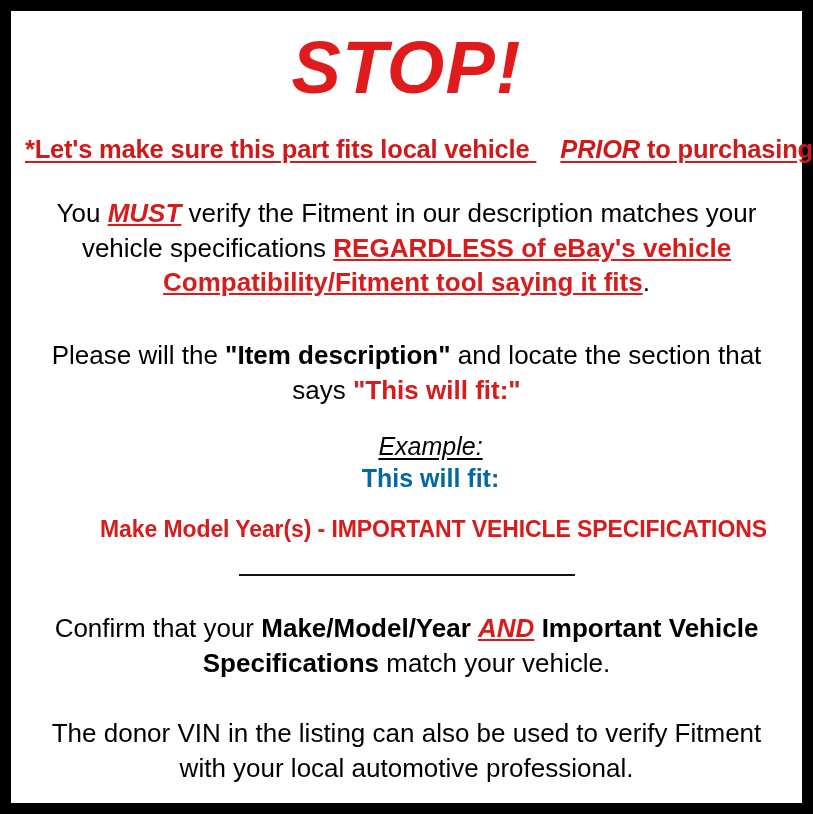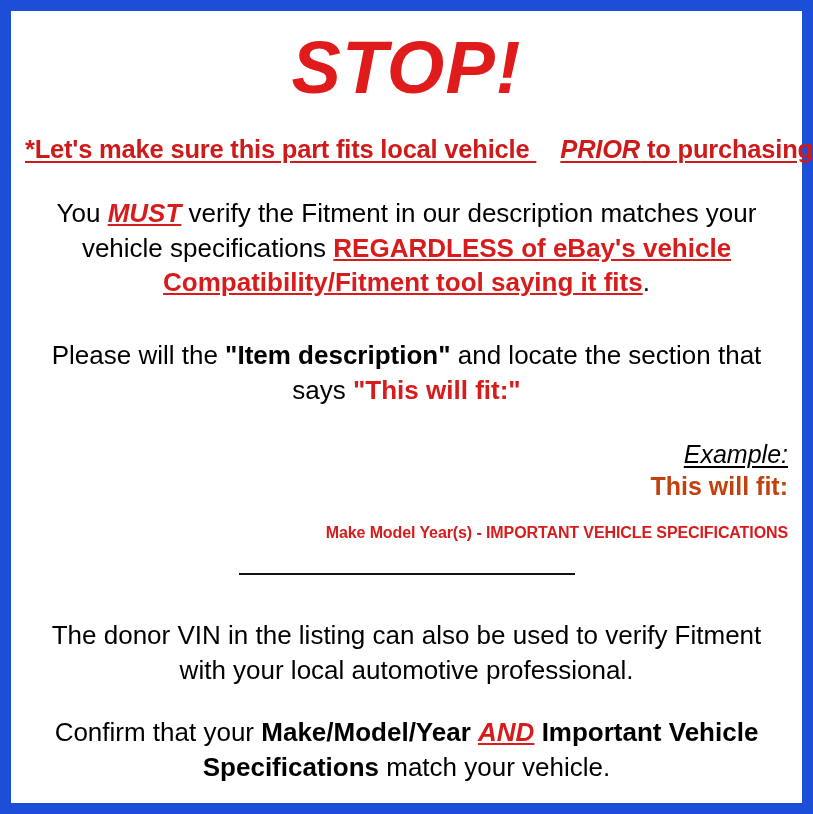--- a/index.html
+++ b/index.html
@@ -12,21 +12,21 @@
     height: 814px;
     overflow: hidden;
     font-family: "Liberation Sans", sans-serif;
   }
 
   .notice-card {
     box-sizing: border-box;
     width: 813px;
     height: 814px;
     background: #ffffff;
-    border: 11px solid #1d4ed8;
+    border: 11px solid #000000;
     padding: 4px 14px 0 14px;
     display: block;
   }
 
   .inner {
     width: 100%;
     height: 100%;
     box-sizing: border-box;
     text-align: center;
     color: #000000;
@@ -88,42 +88,42 @@
     color: #d81b1b;
     font-weight: bold;
   }
   .k-b {             
     color: #000000;
     font-weight: bold;
   }
 
   
   .example-block {
-    margin: 34px 0 0 0;
+    margin: 26px 0 0 0;
     padding-left: 48px;
-    text-align: right;
+    text-align: center;
   }
   .example-label {
     font-size: 25px;
     font-style: italic;
     color: #000000;
     text-decoration: underline;
     text-underline-offset: 3px;
     display: inline-block;
     line-height: 1.1;
   }
   .example-fit {
     font-size: 25px;
     font-weight: bold;
-    color: #c2410c;
+    color: #0369a1;
     line-height: 1.25;
     margin-top: 2px;
   }
   .example-spec {
-    font-size: 16px;
+    font-size: 23px;
     font-weight: bold;
     color: #d81b1b;
     margin-top: 22px;
     padding-left: 6px;
     letter-spacing: -0.1px;
     white-space: nowrap;
   }
 
   
   .divider-wrap {
@@ -163,20 +163,20 @@
         <span class="example-label">Example:</span>
       </div>
       <div class="example-fit">This will fit:</div>
       <div class="example-spec">Make Model Year(s) - IMPORTANT VEHICLE SPECIFICATIONS</div>
     </div>
 
     <div class="divider-wrap">
       <span class="divider"></span>
     </div>
 
-    <div class="para para-vin">The donor VIN in the listing can also be used to verify Fitment with your local automotive professional.</div>
-
     <div class="para para-confirm">
       <span>Confirm that your </span><span class="k-b">Make/Model/Year</span><span>&nbsp;</span><span class="r-bui">AND</span><span>&nbsp;</span><span class="k-b">Important Vehicle Specifications</span><span> match your vehicle.</span>
     </div>
+
+    <div class="para para-vin">The donor VIN in the listing can also be used to verify Fitment with your local automotive professional.</div>
 
   </div>
 </div>
 
 </body></html>

